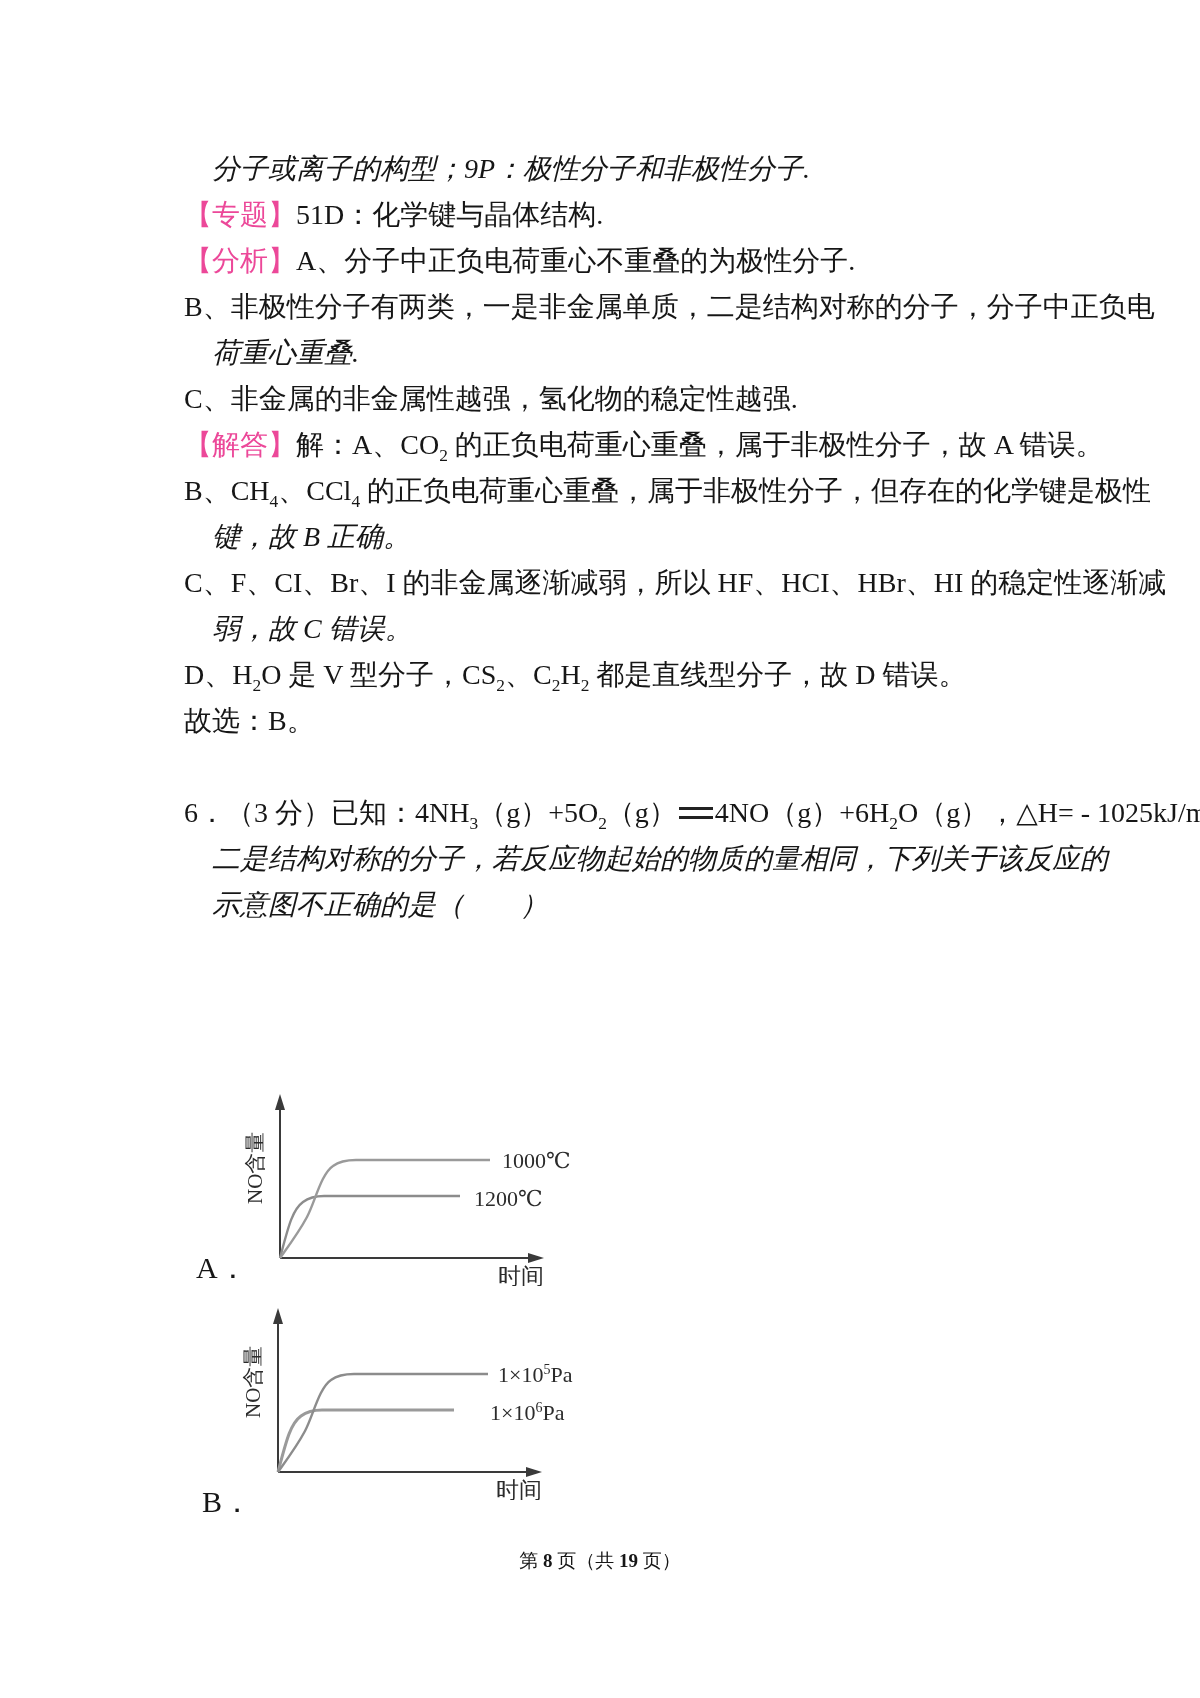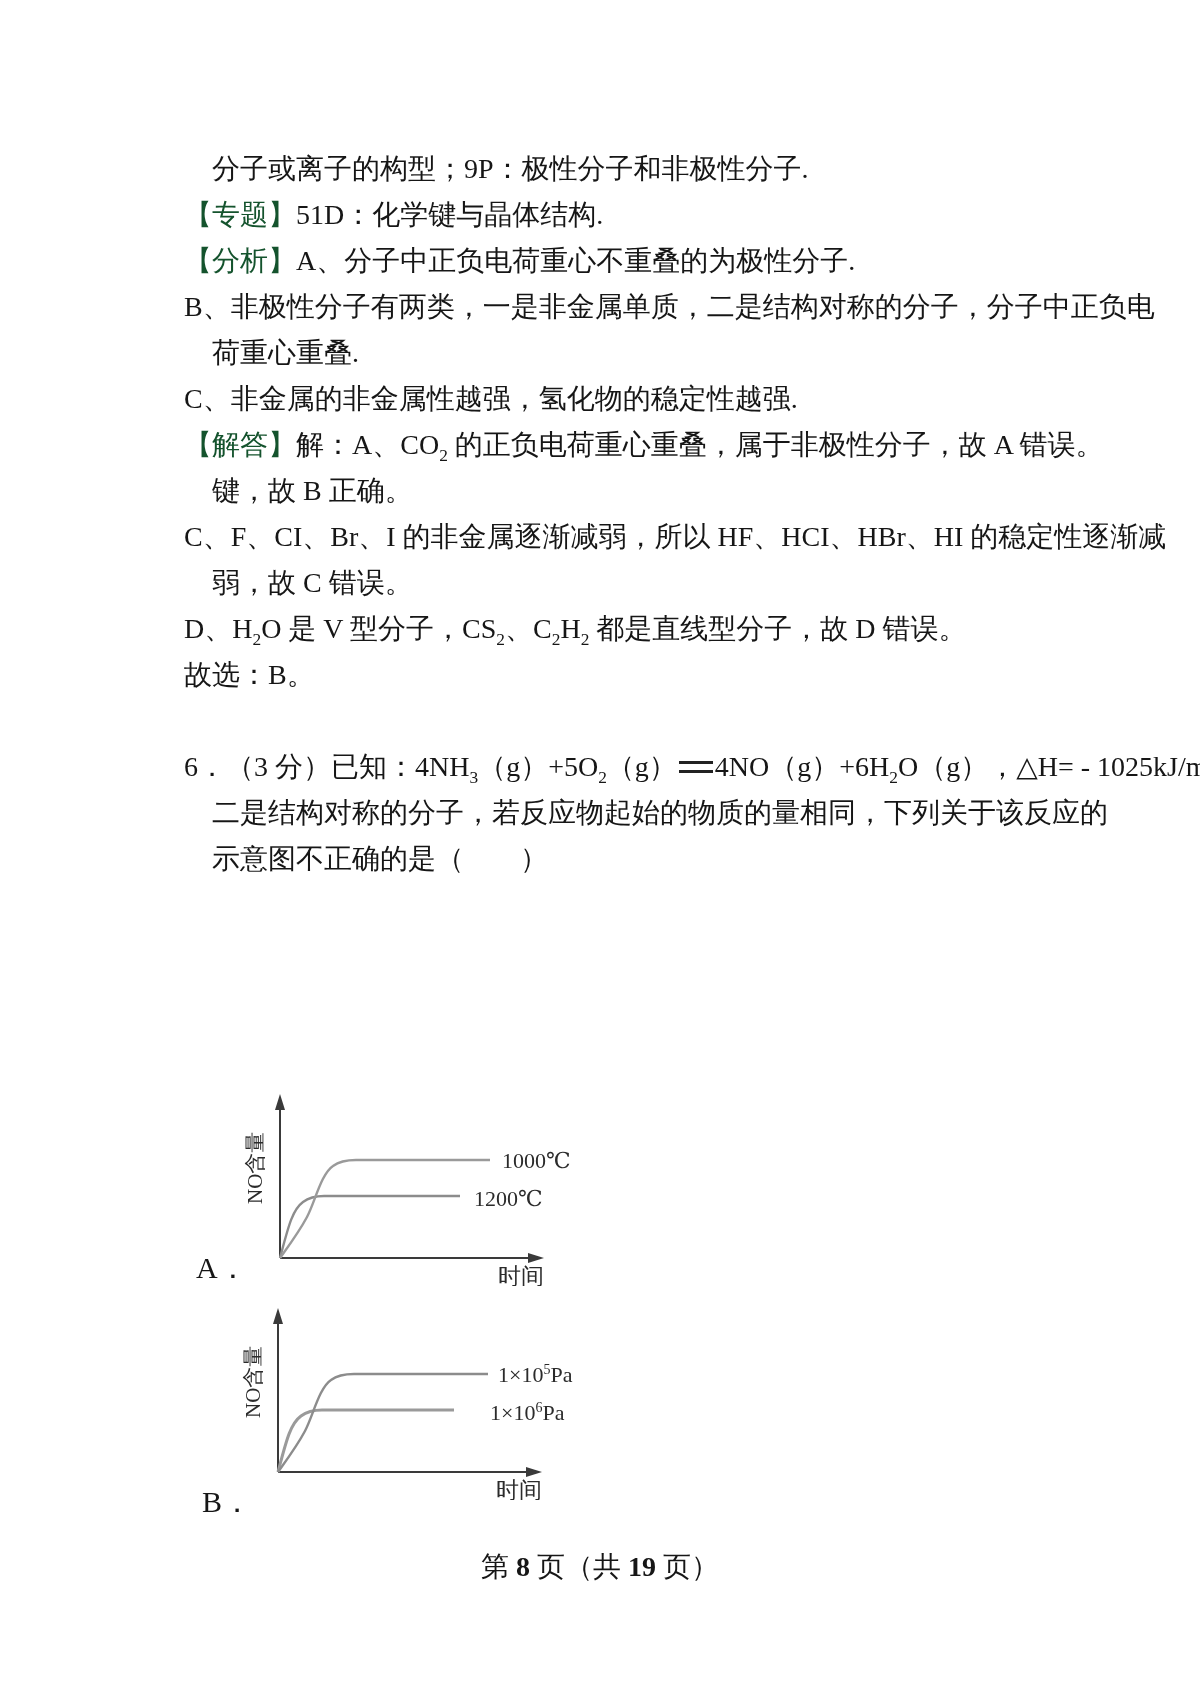--- a/index.html
+++ b/index.html
@@ -6,52 +6,53 @@
   body{
     width:1200px;height:1698px;position:relative;background:#ffffff;
     font-family:"Liberation Serif","DejaVu Serif",serif;color:#161616;
     overflow:hidden;
   }
   .doc{
     position:absolute;left:184px;top:146px;width:900px;
     font-size:28px;line-height:46px;
   }
   .line{white-space:nowrap;}
-  .line.indent{padding-left:28px;}
+  .line.indent{padding-left:28px;font-style:italic;}
   .line.blank{height:46px;}
-  .tag{color:#14532d;}
+  .tag{color:#ec4899;}
   sub{font-size:0.62em;line-height:0;}
   .eqline{
     display:inline-block;width:34px;height:6px;
     border-top:3px solid #222;border-bottom:3px solid #222;
     vertical-align:middle;margin:0 2px 6px 2px;
   }
   .opt-label{position:absolute;font-size:30px;color:#161616;}
   #optA{left:196px;top:1248px;}
   #optB{left:202px;top:1482px;}
   #chartA{position:absolute;left:228px;top:1086px;}
   #chartB{position:absolute;left:226px;top:1300px;}
   .footer{
     position:absolute;left:0;top:1548px;width:1200px;text-align:center;
-    font-size:28px;color:#161616;
+    font-size:19px;color:#161616;
   }
   .footer .b{font-weight:bold;}
   svg text{fill:#2b2b2b;font-family:"Liberation Serif","DejaVu Serif",serif;}
 </style>
 </head>
 <body>
 
 <div class="doc">
     <div class="line indent">分子或离子的构型；9P：极性分子和非极性分子.</div>
     <div class="line"><span class="tag">【专题】</span>51D：化学键与晶体结构.</div>
     <div class="line"><span class="tag">【分析】</span>A、分子中正负电荷重心不重叠的为极性分子.</div>
     <div class="line">B、非极性分子有两类，一是非金属单质，二是结构对称的分子，分子中正负电</div>
     <div class="line indent">荷重心重叠.</div>
     <div class="line">C、非金属的非金属性越强，氢化物的稳定性越强.</div>
     <div class="line"><span class="tag">【解答】</span>解：A、CO<sub>2</sub> 的正负电荷重心重叠，属于非极性分子，故 A 错误。</div>
+    <div class="line">B、CH<sub>4</sub>、CCl<sub>4</sub> 的正负电荷重心重叠，属于非极性分子，但存在的化学键是极性</div>
     <div class="line indent">键，故 B 正确。</div>
     <div class="line">C、F、CI、Br、I 的非金属逐渐减弱，所以 HF、HCI、HBr、HI 的稳定性逐渐减</div>
     <div class="line indent">弱，故 C 错误。</div>
     <div class="line">D、H<sub>2</sub>O 是 V 型分子，CS<sub>2</sub>、C<sub>2</sub>H<sub>2</sub> 都是直线型分子，故 D 错误。</div>
     <div class="line">故选：B。</div>
     <div class="line blank"></div>
     <div class="line">6．（3 分）已知：4NH<sub>3</sub>（g）+5O<sub>2</sub>（g）<span class="eqline"></span>4NO（g）+6H<sub>2</sub>O（g），△H= - 1025kJ/mol，</div>
     <div class="line indent">二是结构对称的分子，若反应物起始的物质的量相同，下列关于该反应的</div>
     <div class="line indent">示意图不正确的是（　　）</div>
   </div>

